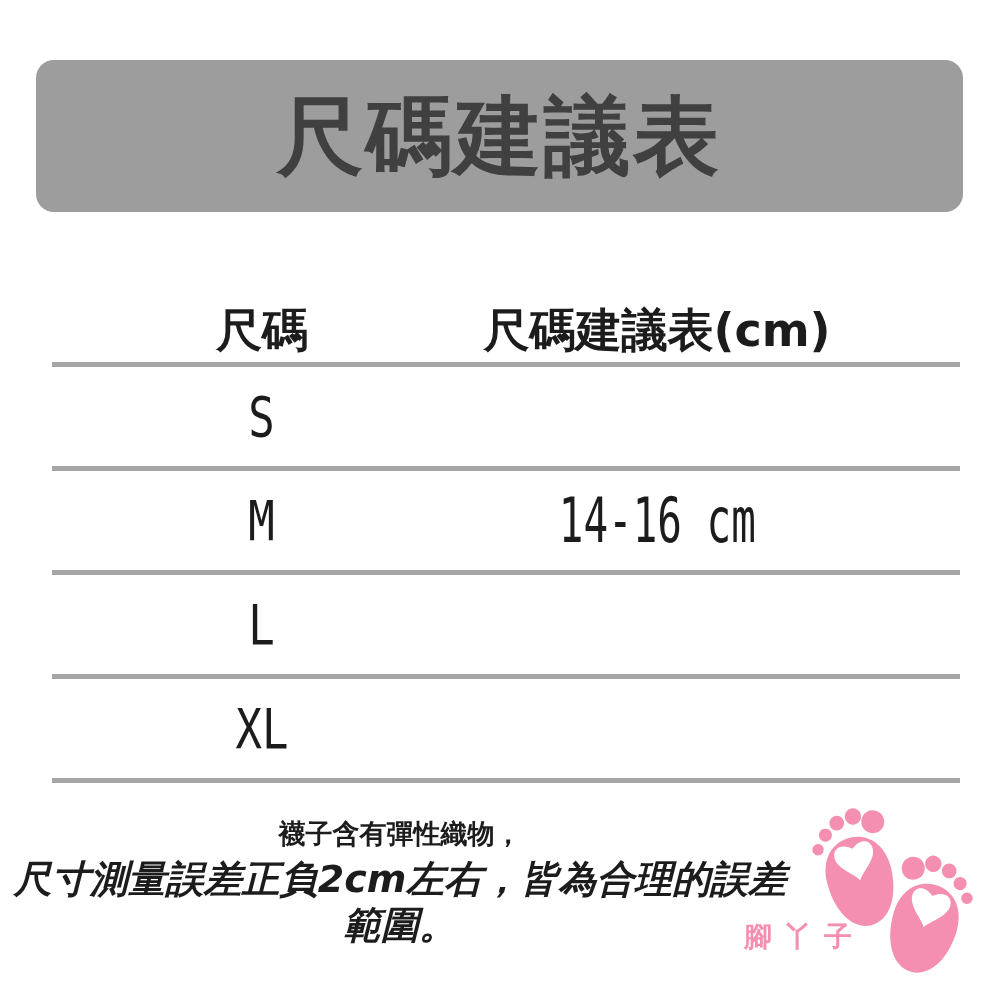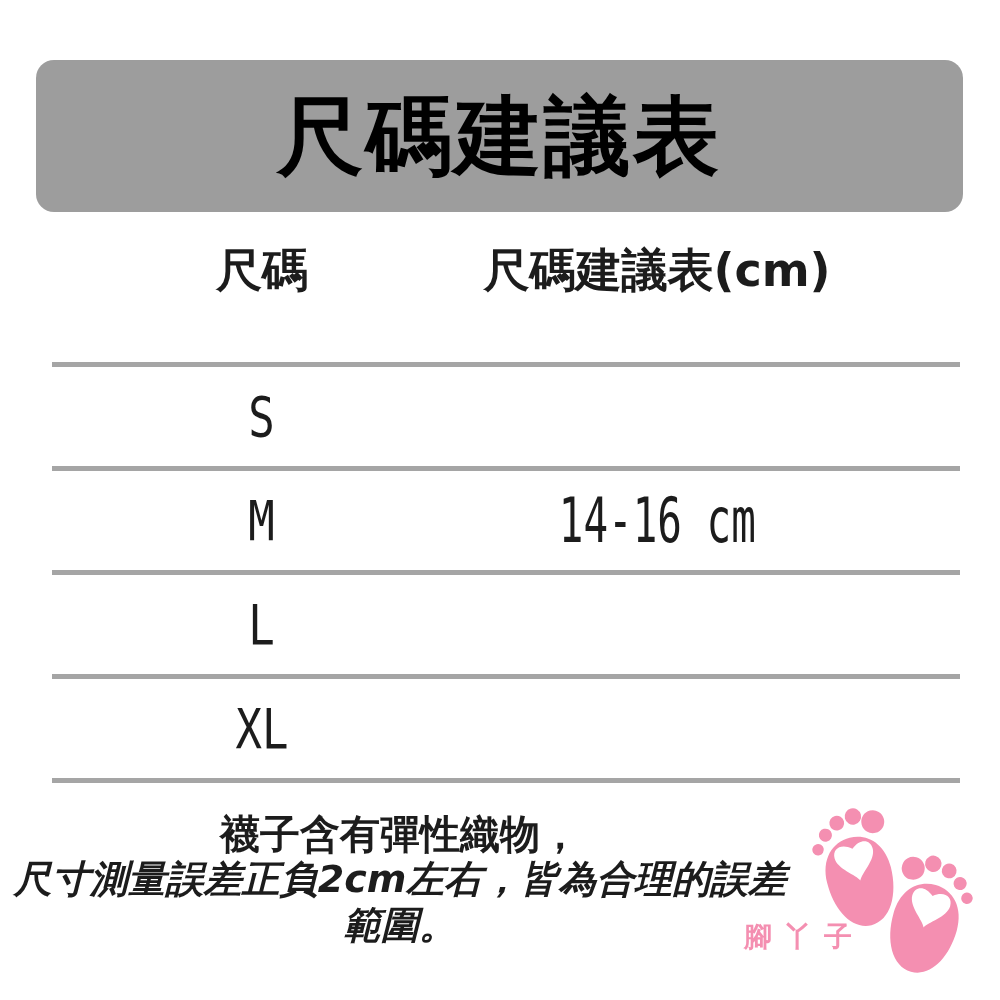--- a/index.html
+++ b/index.html
@@ -27,31 +27,31 @@
     left: 36px; top: 60px;
     width: 927px; height: 152px;
     background: var(--header-bg);
     border-radius: 18px;
     display: flex; align-items: center; justify-content: center;
   }
   .header-bar h1 {
     font-size: 86px;
     font-weight: bold;
     letter-spacing: 3px;
-    color: #000000;
+    color: #404040;
     line-height: 1;
   }
 
   
   .table {
     position: absolute;
     left: 52px; top: 240px;
     width: 908px;
   }
-  .thead { height: 122px; display: flex; align-items: flex-start; }
+  .thead { height: 122px; display: flex; align-items: flex-end; }
   .trow  { height: 99px;  display: flex; align-items: center; }
   .divider { height: 5px; width: 100%; background: var(--divider); }
   .c1 { width: 420px; text-align: center; }
   .c2 { width: 370px; text-align: center; }
   .zh {
     font-size: 46px;
     font-weight: bold;
     color: var(--ink);
   }
   .mono {
@@ -74,21 +74,21 @@
 
   
   .note {
     position: absolute;
     left: 0; top: 812px;
     width: 800px;
     text-align: center;
     font-weight: bold;
     color: var(--ink);
   }
-  .note .l1 { font-size: 40px; line-height: 44px; }
+  .note .l1 { font-size: 27px; line-height: 44px; }
   .note .l2 { font-size: 38px; line-height: 46px; font-style: italic; }
 
   
   .logo-svg {
     position: absolute;
     left: 772px; top: 786px;
     width: 228px; height: 214px;
   }
   .brand {
     position: absolute;

